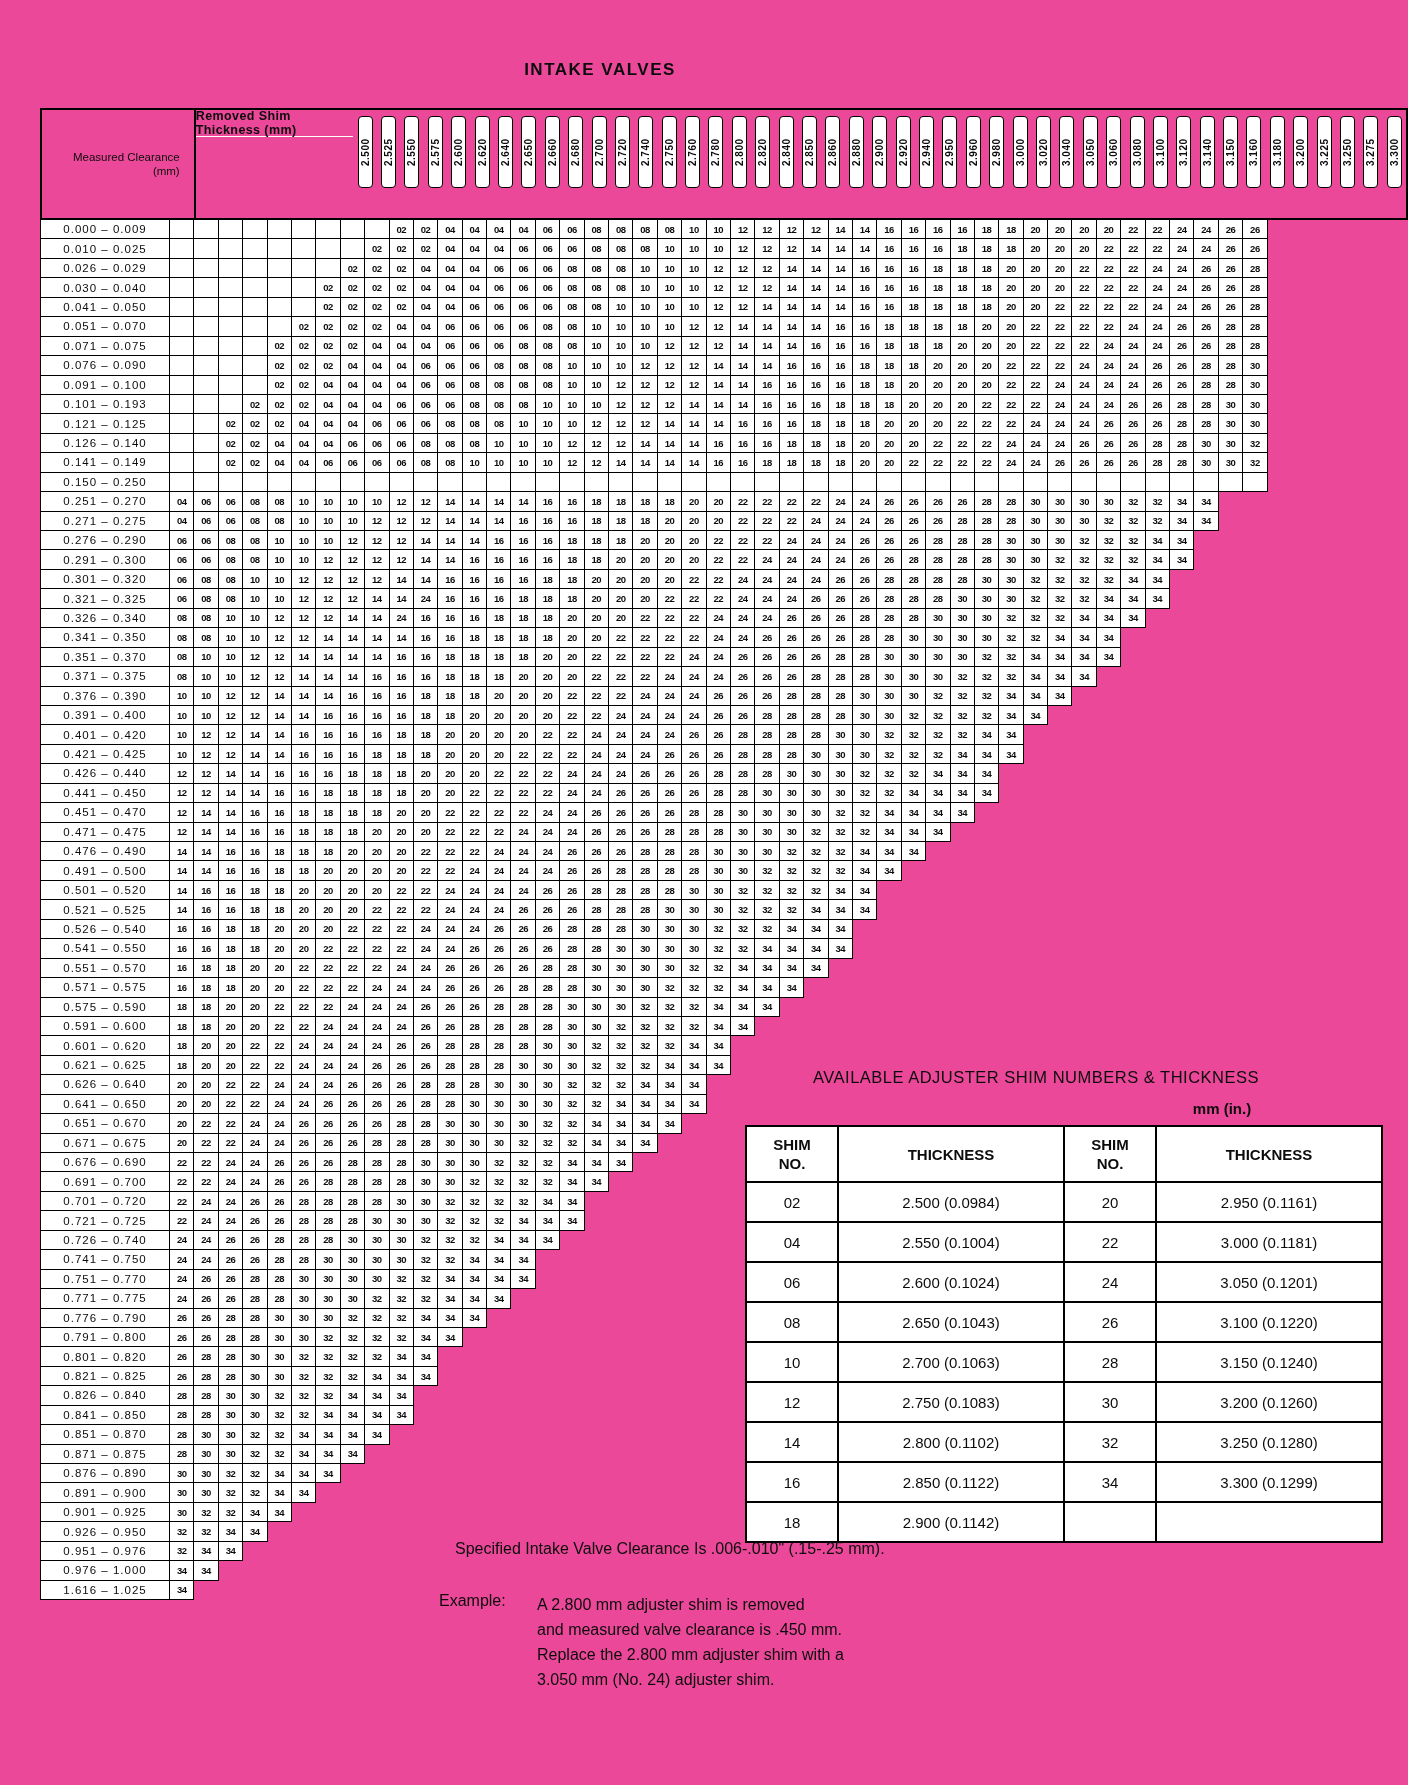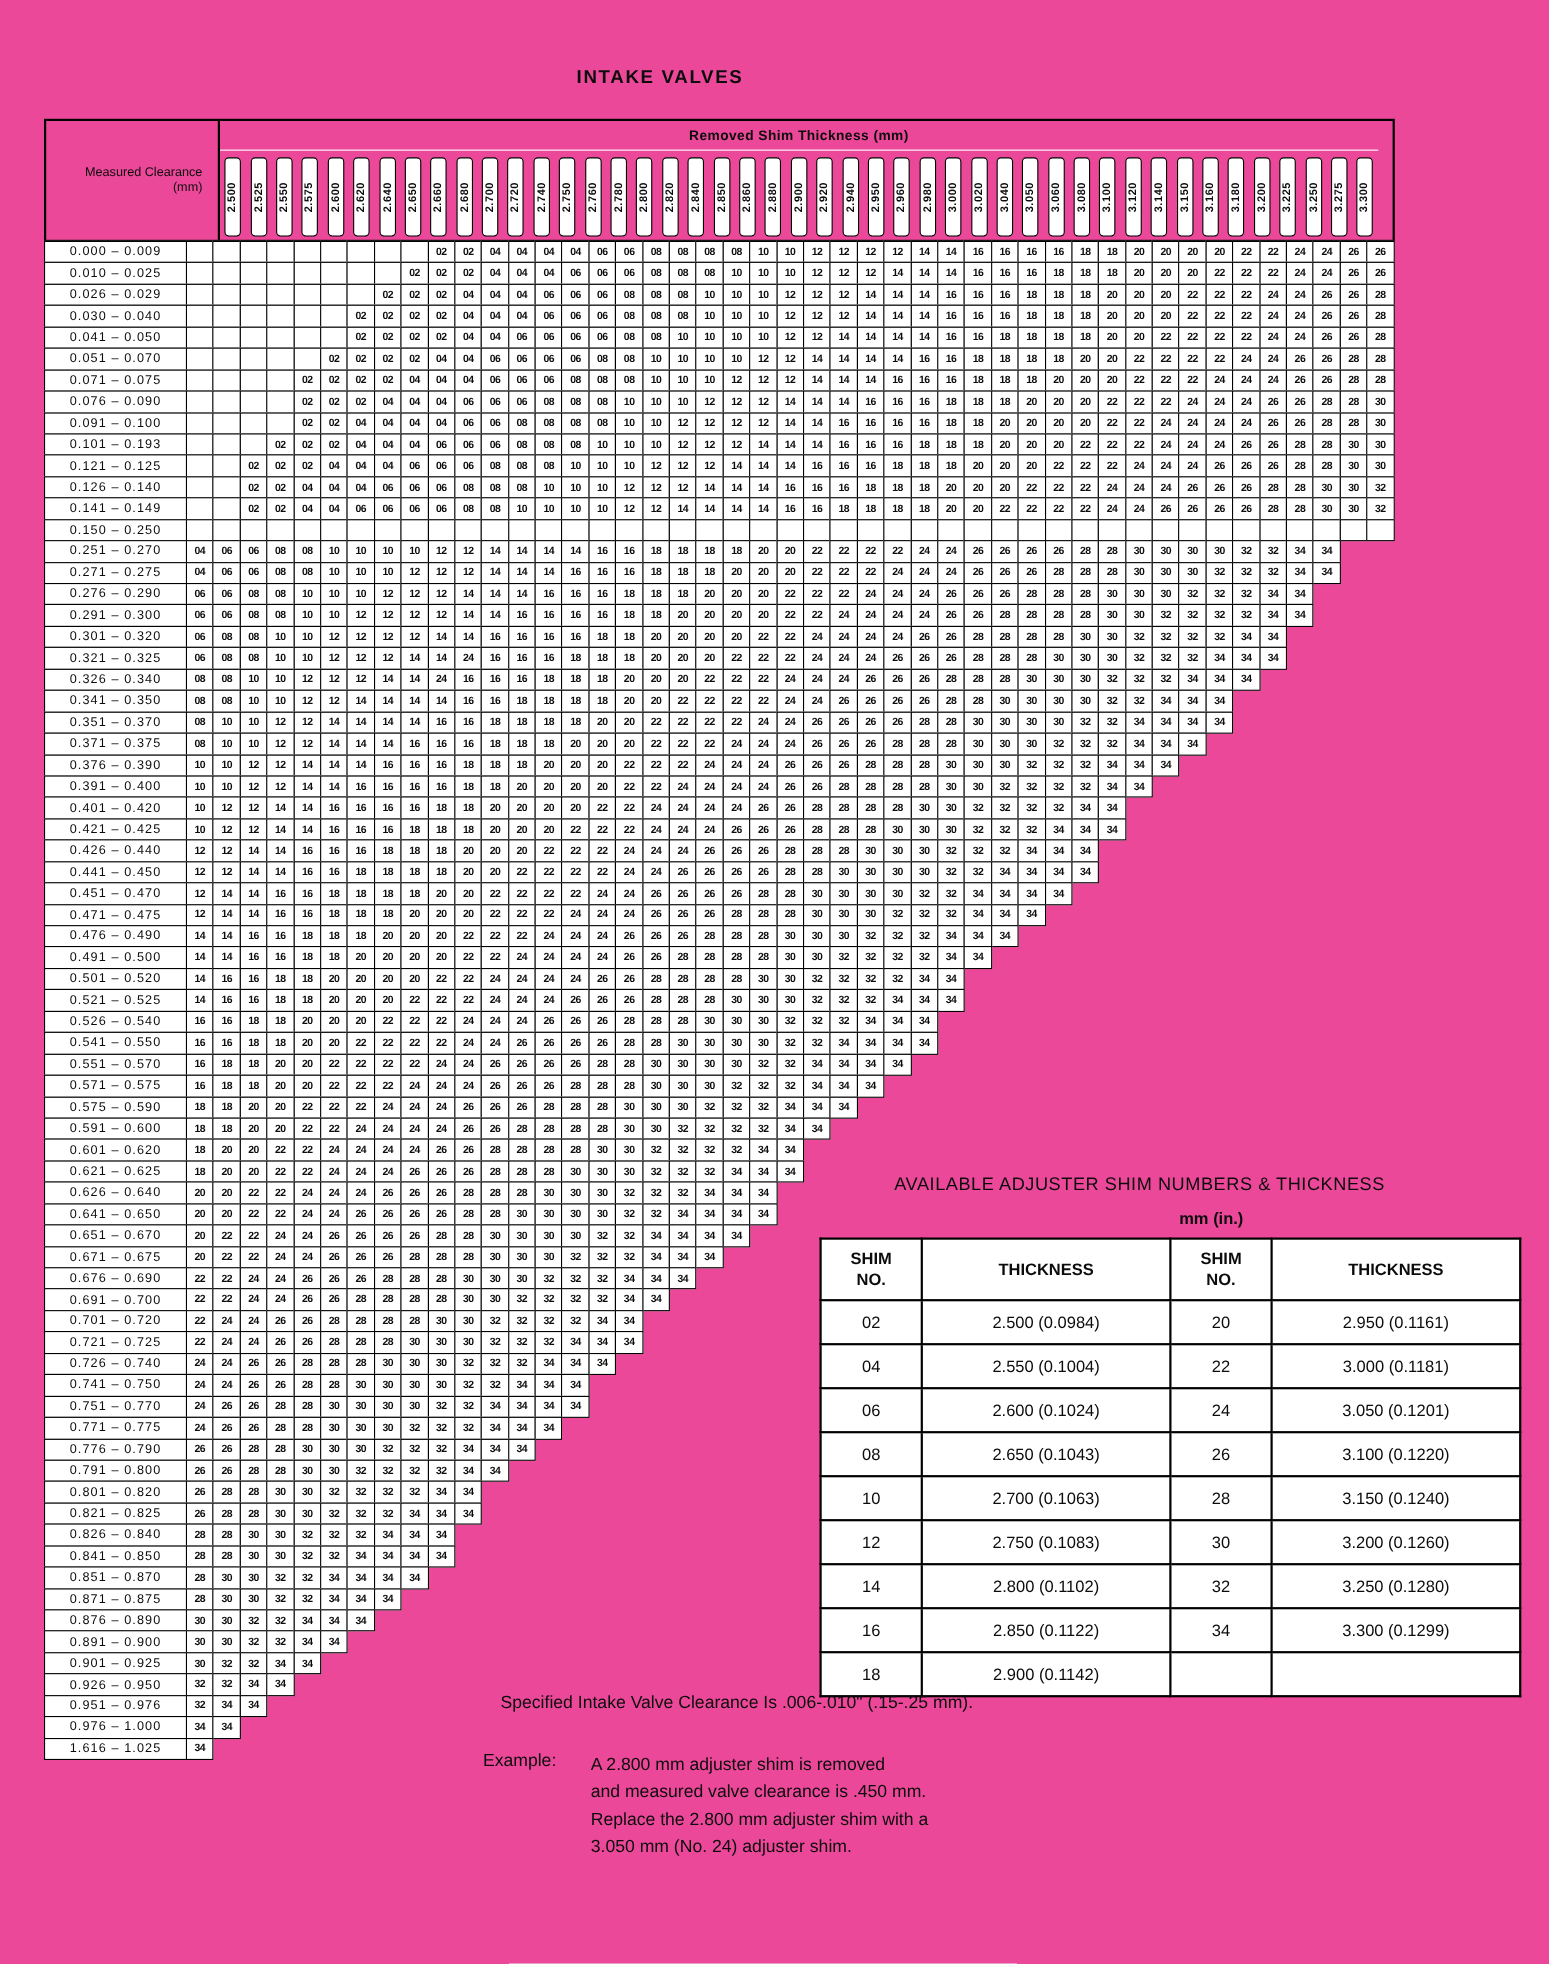--- a/index.html
+++ b/index.html
@@ -8,40 +8,40 @@
         -webkit-font-smoothing:none;}
   #doc-title{position:absolute;left:0;top:60px;width:1200px;text-align:center;
         font-size:17px;font-weight:700;letter-spacing:1.5px;}
   
   #chart{position:absolute;left:40px;top:108px;}
   .chd{box-sizing:border-box;}
   #chart-head{display:flex;border:2px solid #000;}
   #mc-box{width:128px;min-height:104px;border-right:2px solid #000;display:flex;
         align-items:center;justify-content:center;text-align:right;
         font-size:11.5px;line-height:14px;padding:2px 14px;}
-  #head-right{display:flex;flex-direction:column;}
+  #head-right{display:flex;}
   #rst-box{height:26px;display:flex;align-items:center;justify-content:center;
         font-size:12.5px;font-weight:700;letter-spacing:.4px;border-bottom:1px solid #fff;}
   #col-labels{display:flex;height:80px;}
   .col-slot{width:23.4px;display:flex;align-items:flex-end;justify-content:center;padding-bottom:2px;}
   .vlabel{writing-mode:vertical-rl;transform:rotate(180deg);
         border:1.5px solid #000;border-radius:4px;background:#fff;
         font-size:10px;font-weight:600;letter-spacing:.5px;
         padding:3px 1px;height:64px;display:flex;align-items:center;justify-content:center;}
   #chart-body{display:flex;flex-direction:column;}
   .crow{display:flex;height:20.45px;margin-top:-1px;}
   .rlabel{width:128px;border:1.5px solid #000;display:flex;align-items:center;
         justify-content:center;font-size:11.5px;letter-spacing:1px;background:#fff;z-index:1;}
   .ccell{width:23.4px;margin-left:-1px;border:1px solid #000;display:flex;
         align-items:center;justify-content:center;
         font-size:9.5px;font-weight:700;letter-spacing:-.5px;background:#fff;}
   
   #shim-title{position:absolute;left:700px;top:1068px;width:672px;text-align:center;
         font-size:16.5px;font-weight:400;letter-spacing:.5px;}
-  #shim-units{position:absolute;left:1072px;top:1100px;width:300px;text-align:left;
+  #shim-units{position:absolute;left:1072px;top:1100px;width:300px;text-align:center;
         font-size:15px;font-weight:700;}
   #shim-table{position:absolute;left:745px;top:1125px;border-collapse:collapse;}
   #shim-table td,#shim-table th{border:2.5px solid #000;text-align:center;
         font-size:15px;background:#fff;}
   #shim-table th{height:52px;font-weight:700;white-space:pre-line;line-height:19px;}
   #shim-table td{height:36px;}
   .w-no{width:88px;}
   .w-th{width:222px;}
   
   #spec-note{position:absolute;left:455px;top:1540px;font-size:16px;}

